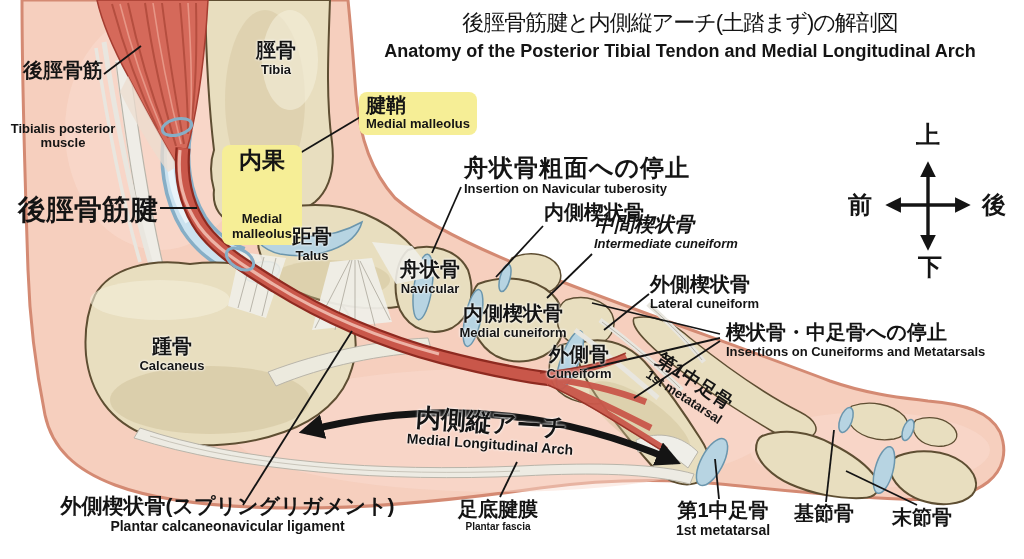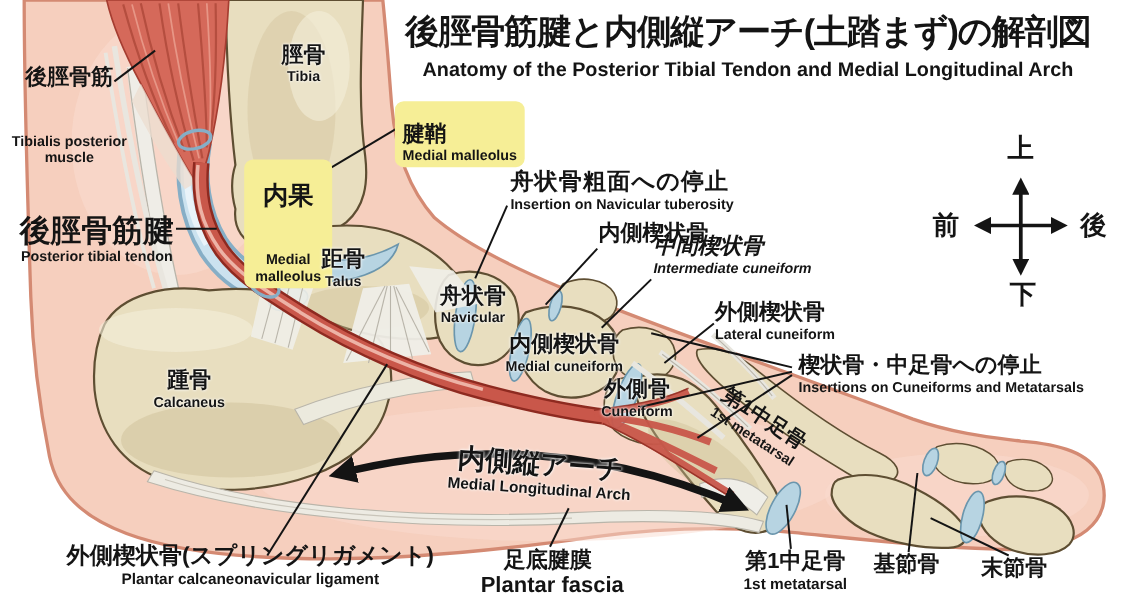--- a/index.html
+++ b/index.html
@@ -5,24 +5,24 @@
   html,body{margin:0;padding:0;background:#fff;}
   .stage{position:relative;width:1024px;height:559px;background:#ffffff;overflow:hidden;
          font-family:"Liberation Sans",sans-serif;color:#141414;}
   .stage svg{position:absolute;left:0;top:0;}
   .lbl{position:absolute;z-index:2;font-weight:bold;line-height:1.08;}
   .c{text-align:center;}
   .jp{display:block;font-size:20px;white-space:nowrap;}
   .en{display:block;font-size:13px;white-space:nowrap;margin-top:1px;}
   .wrap{white-space:normal;line-height:1.12;margin-top:40px;}
   .halo{text-shadow:0 0 3px rgba(255,255,255,.95),0 0 2px rgba(255,255,255,.9);}
-  .ybox{position:absolute;z-index:2;background:#f6ee96;border-radius:8px;padding:20px 7px 4px;
+  .ybox{position:absolute;z-index:2;background:#f6ee96;border-radius:8px;padding:3px 7px 4px;
         font-weight:bold;line-height:1.05;}
   .title-block{position:absolute;left:336px;top:8px;width:688px;text-align:center;z-index:2;}
-  .title-jp{font-size:31px;font-weight:bold;letter-spacing:-1px;white-space:nowrap;}
+  .title-jp{font-size:22px;font-weight:normal;letter-spacing:-1px;white-space:nowrap;}
   .title-en{font-size:18px;font-weight:bold;margin-top:3px;white-space:nowrap;}
   .rot33{transform:rotate(33deg);}
   .rot4{transform:rotate(4deg);}
   .compass-k{position:absolute;z-index:2;font-size:24px;font-weight:bold;width:28px;text-align:center;}
 </style>
 </head>
 <body>
 
 <div class="stage">
 
@@ -235,35 +235,34 @@
   <span class="en">Medial malleolus</span>
 </div>
 
 <div class="ybox c" style="left:222px;top:145px;width:66px;text-align:center;">
   <span class="jp" style="font-size:23px">内果</span>
   <span class="en wrap">Medial malleolus</span>
 </div>
 
 <div class="lbl c" style="left:4px;top:195px;width:168px">
   <span class="jp" style="font-size:28px">後脛骨筋腱</span>
-  <span class="en">Posterior tibial tendon</span>
 </div>
 
 <div class="lbl c" style="left:282px;top:226px;width:60px">
   <span class="jp halo">距骨</span>
   <span class="en halo">Talus</span>
 </div>
 
 <div class="lbl c" style="left:132px;top:336px;width:80px">
   <span class="jp halo">踵骨</span>
   <span class="en halo">Calcaneus</span>
 </div>
 
 <div class="lbl" style="left:464px;top:155px;">
-  <span class="jp" style="font-size:21px;letter-spacing:1px">舟状骨粗面への停止</span>
+  <span class="jp" style="font-size:24px;letter-spacing:1px">舟状骨粗面への停止</span>
   <span class="en">Insertion on Navicular tuberosity</span>
 </div>
 
 <div class="lbl c" style="left:394px;top:259px;width:72px">
   <span class="jp halo">舟状骨</span>
   <span class="en halo">Navicular</span>
 </div>
 
 <div class="lbl" style="left:544px;top:202px;">
   <span class="jp">内側楔状骨</span>
@@ -304,21 +303,21 @@
   <span class="en halo" style="font-size:14px">Medial Longitudinal Arch</span>
 </div>
 
 <div class="lbl c" style="left:55px;top:495px;width:345px">
   <span class="jp" style="font-size:21px">外側楔状骨(スプリングリガメント)</span>
   <span class="en" style="font-size:14px">Plantar calcaneonavicular ligament</span>
 </div>
 
 <div class="lbl c" style="left:437px;top:499px;width:122px">
   <span class="jp">足底腱膜</span>
-  <span class="en" style="font-size:20px">Plantar fascia</span>
+  <span class="en" style="font-size:10px">Plantar fascia</span>
 </div>
 
 <div class="lbl c" style="left:662px;top:500px;width:122px">
   <span class="jp">第1中足骨</span>
   <span class="en" style="font-size:14px">1st metatarsal</span>
 </div>
 
 <div class="lbl c" style="left:784px;top:503px;width:80px">
   <span class="jp">基節骨</span>
 </div>

